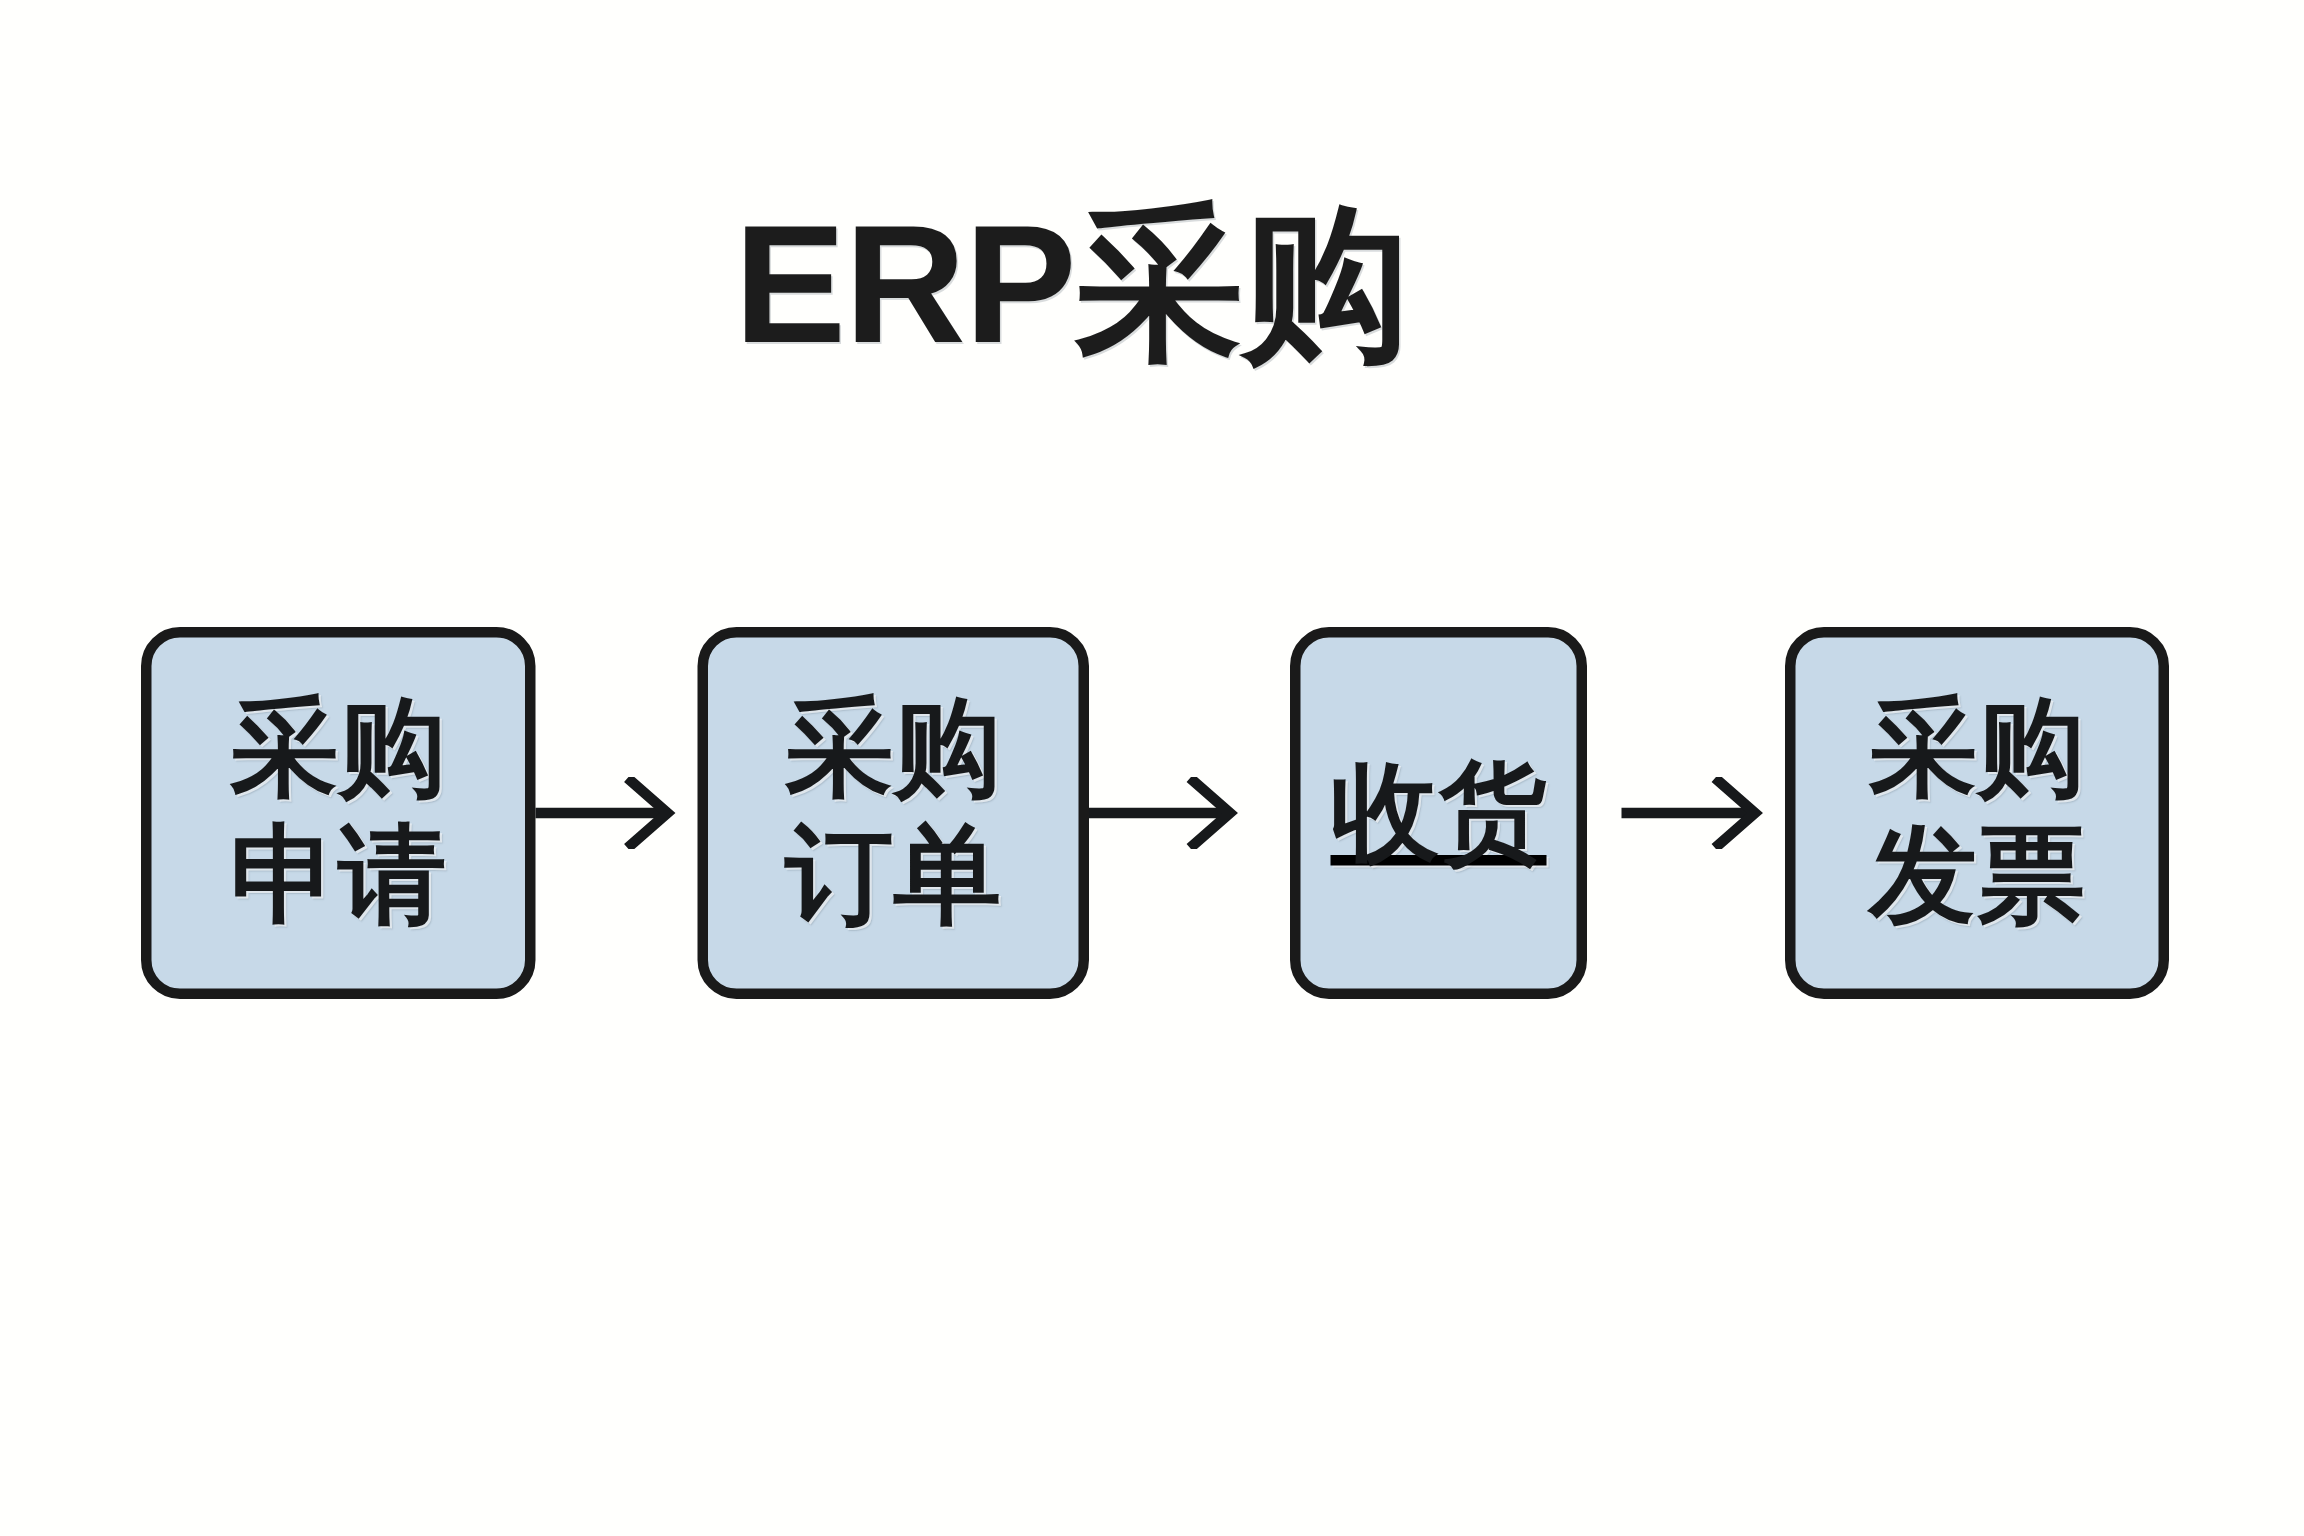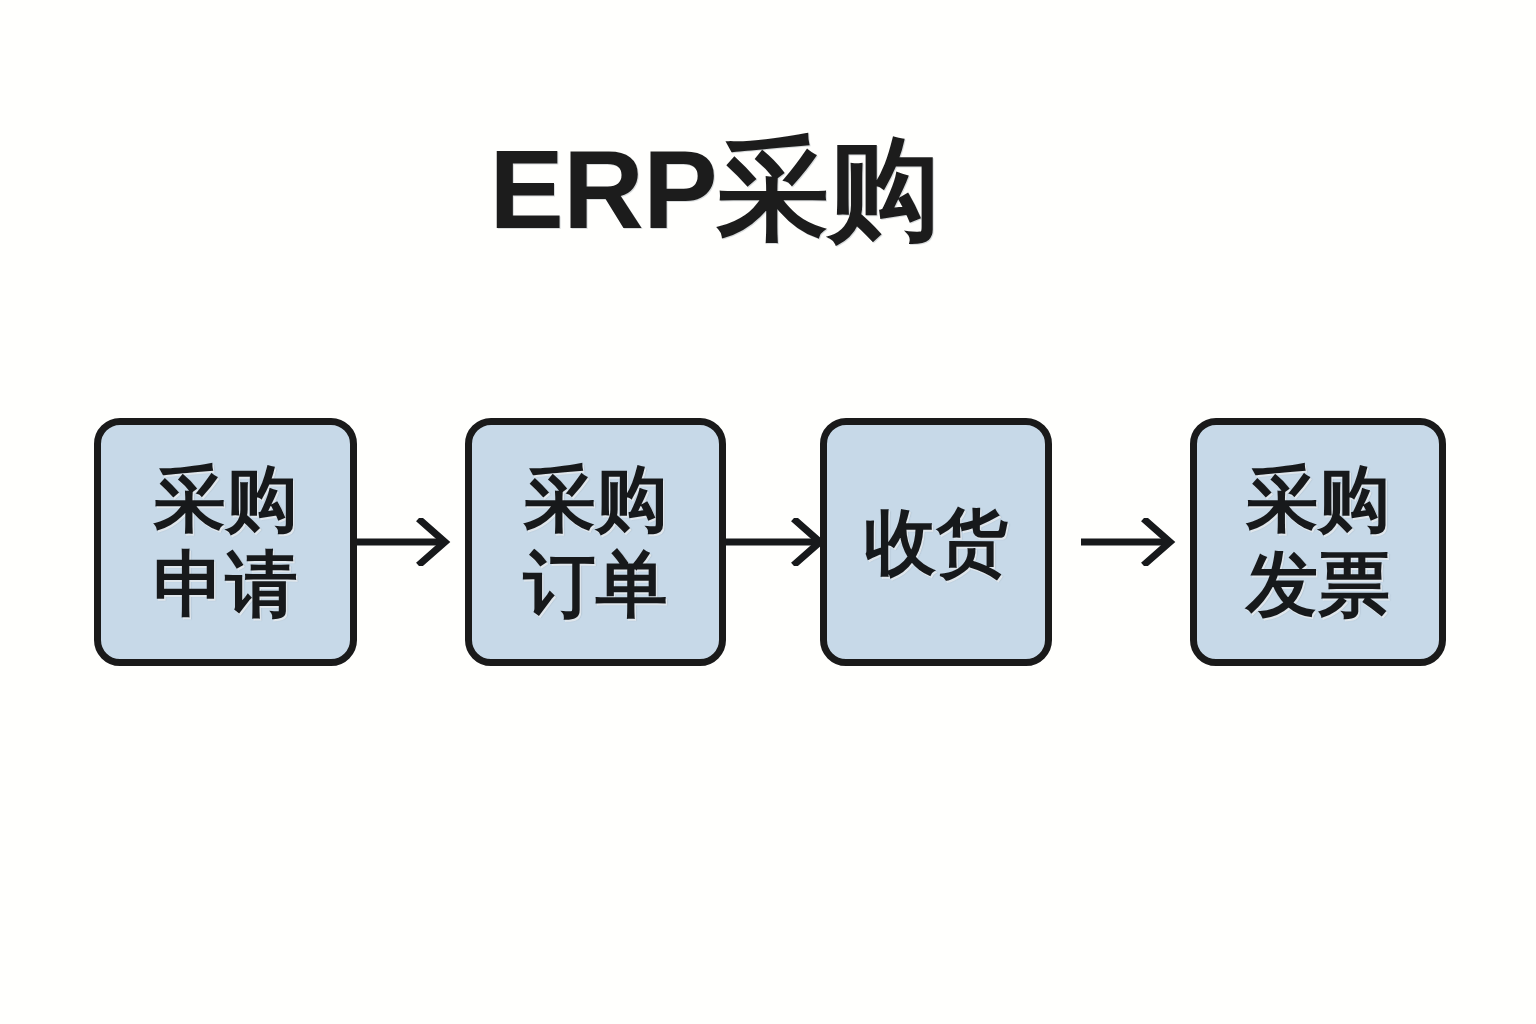--- a/index.html
+++ b/index.html
@@ -68,21 +68,21 @@
     text-align: center;
     letter-spacing: 0px;
     white-space: pre-line;
     text-shadow: 1.5px 1.5px 0 rgba(255,255,255,0.62),
                  2px 2px 1px rgba(110,125,140,0.30);
   }
 
   
   .node-1 { left: 0px;    width: 263px; }
   .node-2 { left: 371px;  width: 261px; }
-  .node-3 { left: 726px;  width: 232px; }
+  .node-3 { left: 766px;  width: 198px; text-decoration: underline; }
   .node-4 { left: 1096px; width: 256px; }
 
   
   .flow-arrow {
     position: absolute;
     top: 100px;
     height: 48px;
     overflow: visible;
   }
   .arrow-1 { left: 263px;  width: 108px; }

